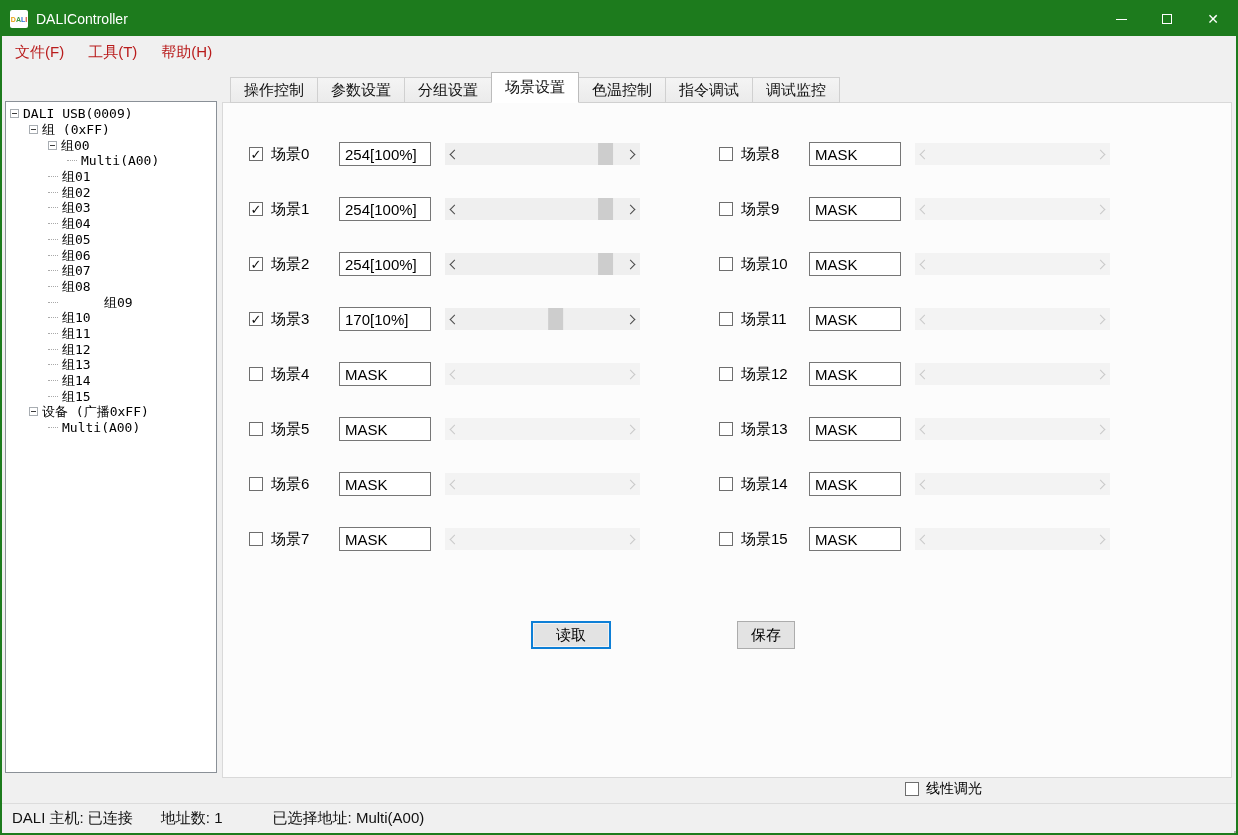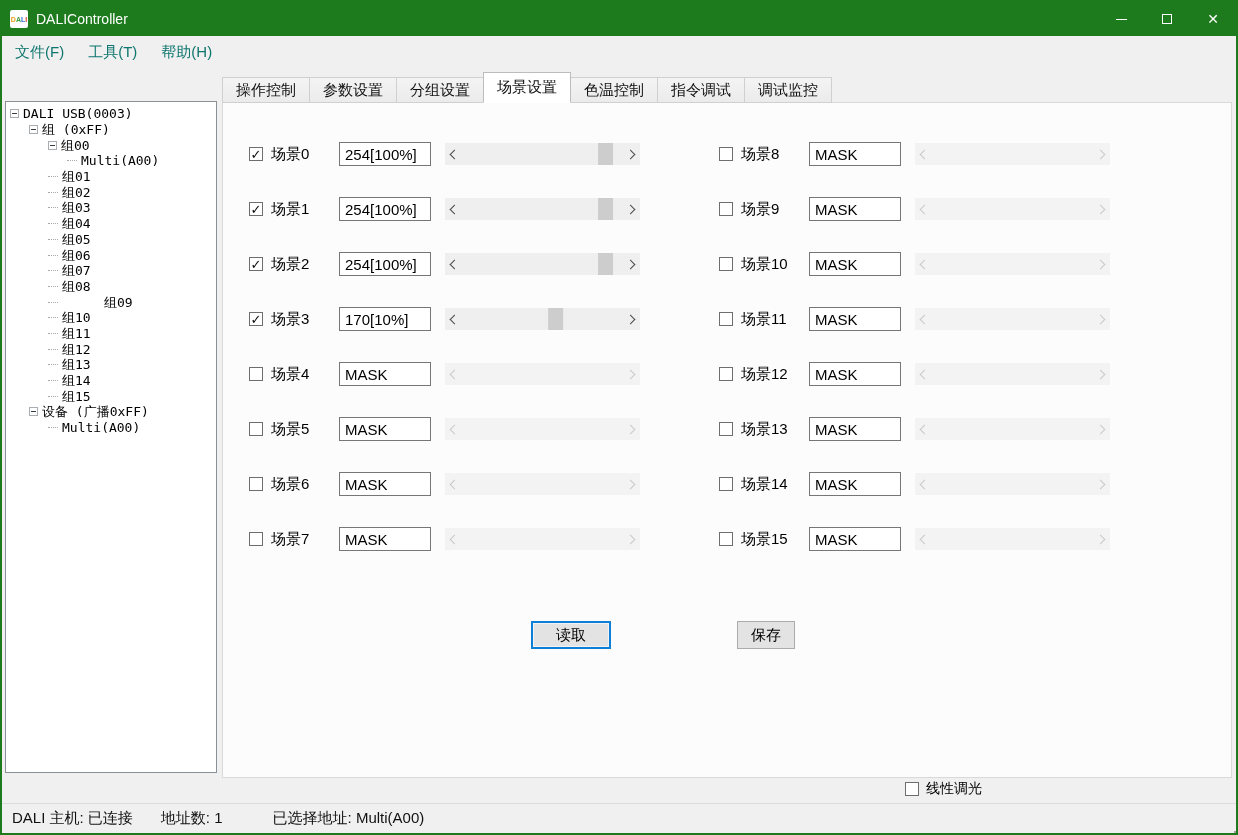--- a/index.html
+++ b/index.html
@@ -12,37 +12,37 @@
   .app-icon{width:18px;height:18px;margin-left:8px;background:#fff;border-radius:2px;display:flex;align-items:center;justify-content:center;font-size:7px;font-weight:bold;letter-spacing:0;line-height:1;}
   .app-icon span{display:inline-block;}
   .title-text{margin-left:8px;font-size:14px;}
   .win-controls{margin-left:auto;display:flex;height:100%;}
   .win-btn{width:46px;height:100%;display:flex;align-items:center;justify-content:center;}
   .ico-min{width:11px;height:1px;background:#fff;}
   .ico-max{width:10px;height:10px;border:1px solid #fff;}
   .ico-close{font-size:14px;color:#fff;line-height:1;}
 
   
-  .menubar{position:absolute;left:0;top:34px;right:0;height:32px;background:#f0f0f0;display:flex;align-items:center;font-size:15px;color:#0f766e;}
+  .menubar{position:absolute;left:0;top:34px;right:0;height:32px;background:#f0f0f0;display:flex;align-items:center;font-size:15px;color:#b91c1c;}
   .menu-item{padding:4px 11px;margin-left:2px;}
 
   
   .tree-panel{position:absolute;left:3px;top:99px;width:212px;height:672px;background:#fff;border:1px solid #8a9097;overflow:hidden;padding-top:4px;
     font-family:"DejaVu Sans Mono",monospace;font-size:13px;color:#000;}
   .tree-row{height:15.7px;display:flex;align-items:center;white-space:nowrap;}
   .expander{flex:0 0 auto;width:9px;height:9px;border:1px solid #a8adb2;background:#fff;display:flex;align-items:center;justify-content:center;margin-right:4px;}
   .expander::after{content:"";width:5px;height:1px;background:#3c3c3c;}
   .tree-stub{flex:0 0 auto;width:10px;height:0;border-top:1px dotted #a9a9a9;margin-right:4px;}
   .tree-label{line-height:1;}
 
   
   .tabs{position:absolute;left:220px;top:70px;height:31px;display:flex;align-items:flex-end;z-index:5;}
   .tab{height:26px;padding:0 13px;display:flex;align-items:center;font-size:15px;color:#111;
        background:linear-gradient(#f4f4f4,#ebebeb);border:1px solid #d0d0d0;margin-left:-1px;}
-  .tab:first-child{margin-left:0;}
+  .tab:first-child{margin-left:8px;}
   .tab.active{height:31px;background:#fff;border-color:#bcbcbc;border-bottom:1px solid #fff;z-index:6;}
 
   
   .content-panel{position:absolute;left:220px;top:100px;width:1010px;height:676px;background:#fcfcfc;border:1px solid #d9d9d9;}
   .scene-col{position:absolute;top:39px;}
   .col-left{left:26px;}
   .col-right{left:496px;}
   .scene-row{display:flex;align-items:center;height:24px;margin-bottom:31px;}
   .cb{flex:0 0 auto;width:14px;height:14px;border:1px solid #6e6e6e;background:#fff;display:flex;align-items:center;justify-content:center;font-size:13px;color:#0a0a0a;line-height:1;}
   .scene-label{margin-left:8px;width:68px;font-size:15px;color:#000;}
@@ -102,21 +102,21 @@
 
   <div class="menubar" id="menubar">
       <div class="menu-item">文件(F)</div>
       <div class="menu-item">工具(T)</div>
       <div class="menu-item">帮助(H)</div>
     </div>
 
   <div class="tree-panel" id="treePanel">
       <div class="tree-row" style="padding-left: 4px;">
         <span class="expander"></span>
-        <span class="tree-label">DALI USB(0003)</span>
+        <span class="tree-label">DALI USB(0009)</span>
       </div>
       <div class="tree-row" style="padding-left: 23px;">
         <span class="expander"></span>
         <span class="tree-label">组 (0xFF)</span>
       </div>
       <div class="tree-row" style="padding-left: 42px; text-align: right;">
         <span class="expander"></span>
         <span class="tree-label">组00</span>
       </div>
       <div class="tree-row" style="padding-left: 61px;">

